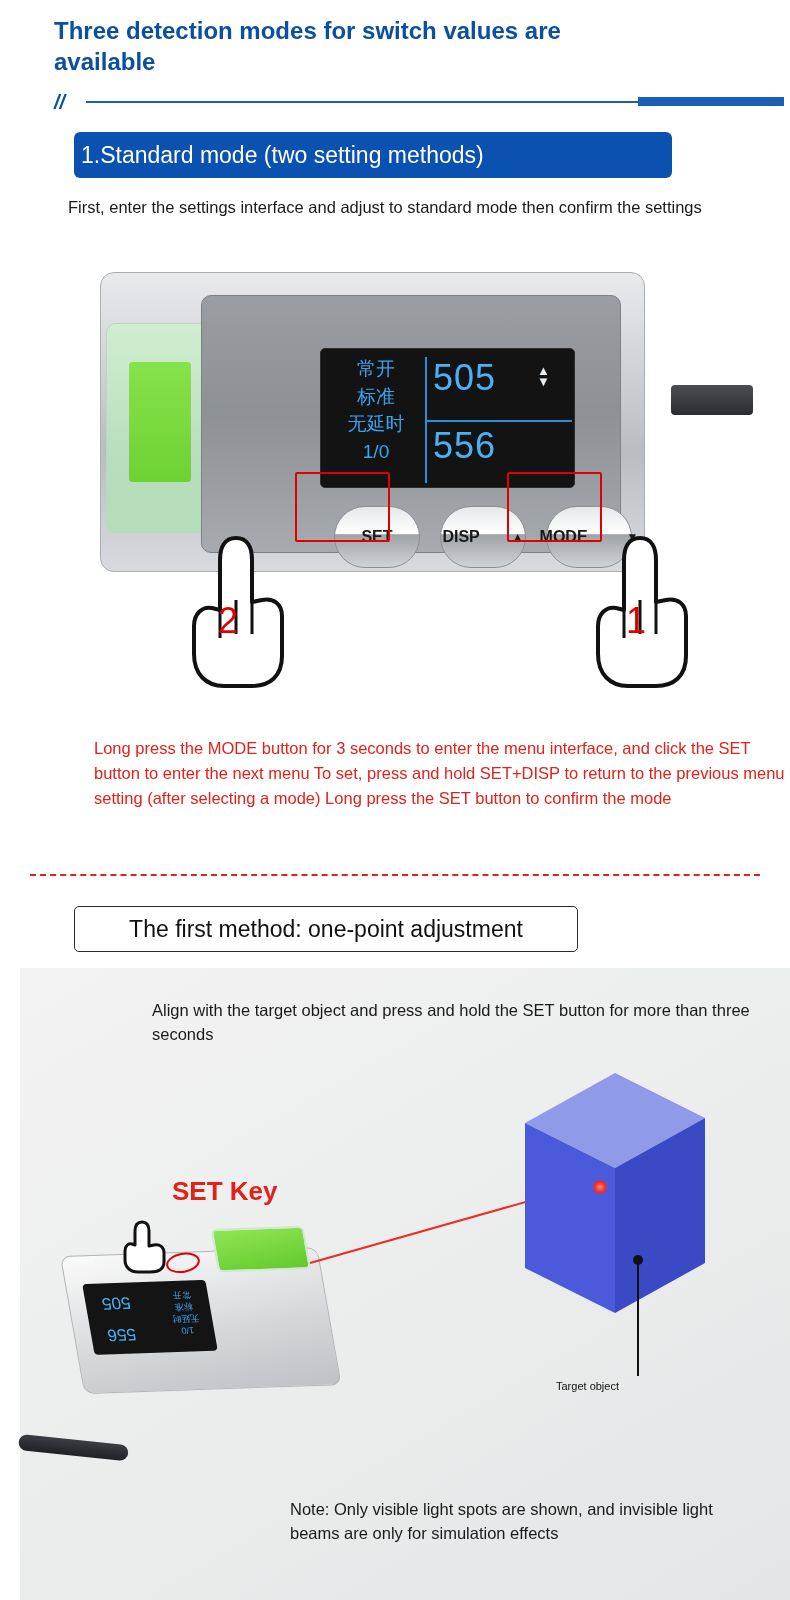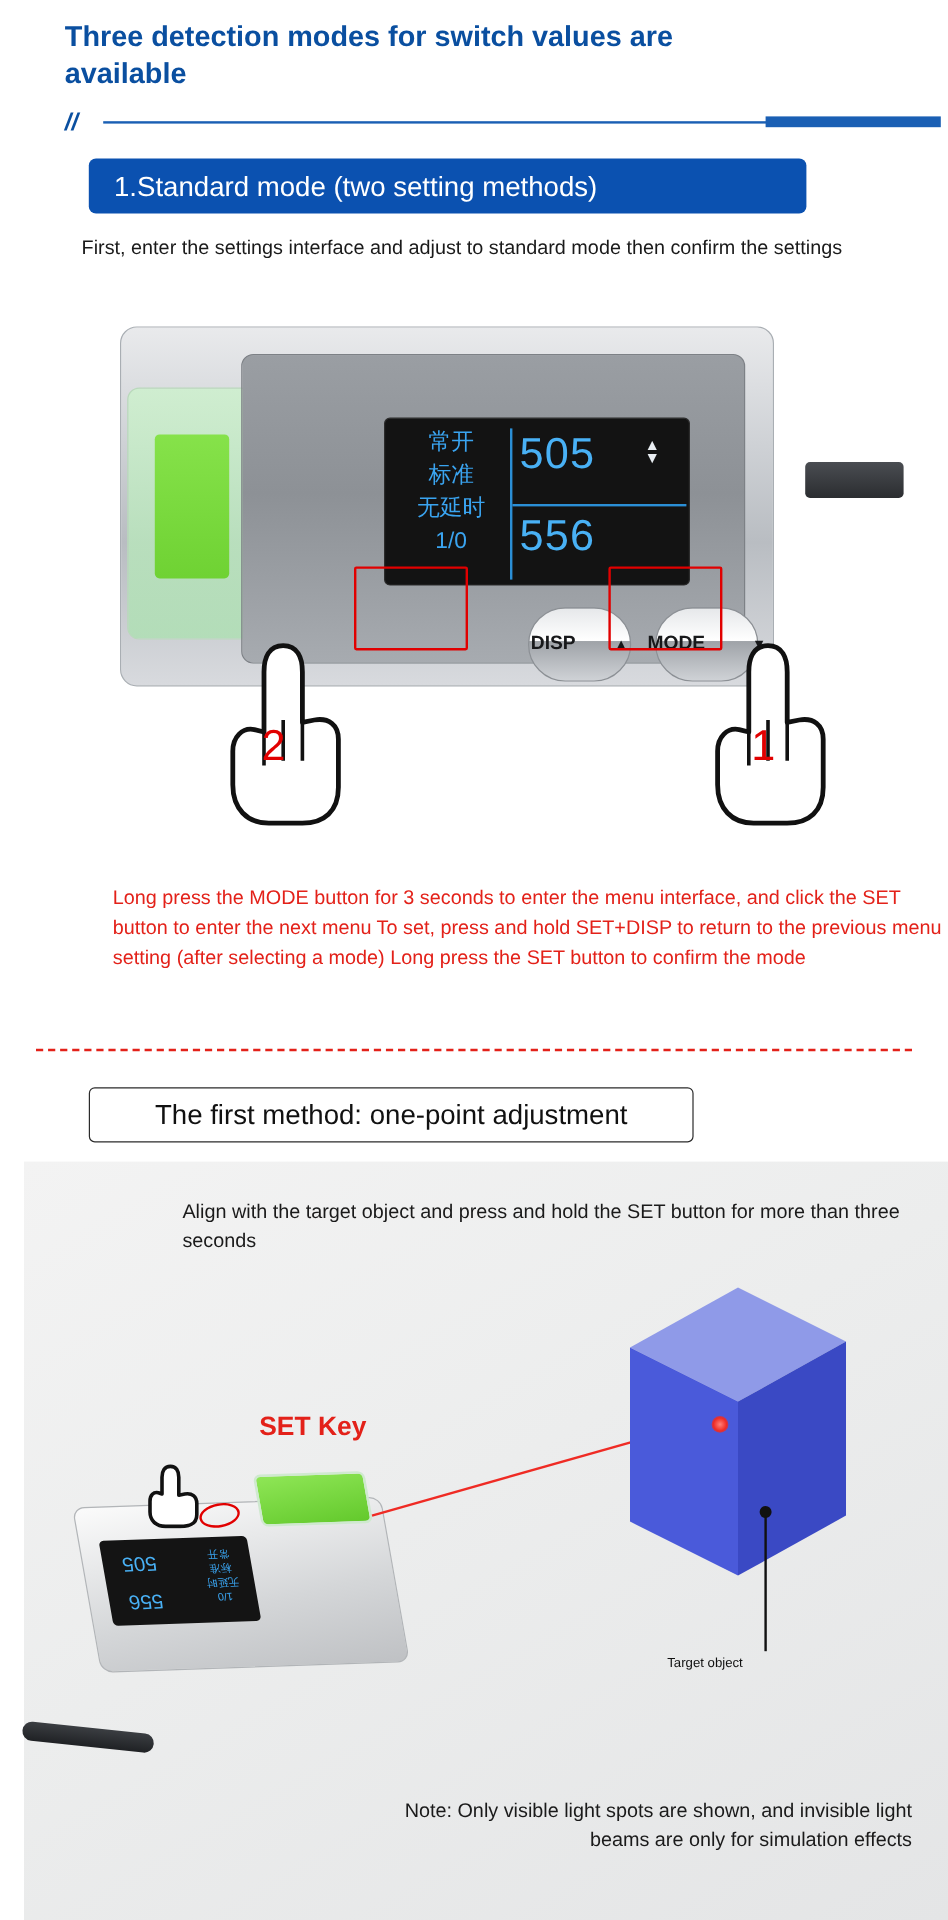--- a/index.html
+++ b/index.html
@@ -65,21 +65,21 @@
     left: 74px;
     top: 132px;
     width: 598px;
     height: 46px;
     background: #0b51b0;
     border-radius: 6px;
     color: #ffffff;
     font-size: 23px;
     display: flex;
     align-items: center;
-    padding-left: 21px;
+    padding-left: 7px;
   }
 
   .intro-text {
     position: absolute;
     left: 68px;
     top: 196px;
     width: 640px;
     font-size: 16.5px;
     color: #1a1a1a;
     line-height: 1.45;
@@ -306,24 +306,23 @@
     top: 90px;
     width: 620px;
     font-size: 16.5px;
     color: #1a1a1a;
     line-height: 1.48;
   }
   .set-key-label {
     position: absolute;
     left: 152px;
     top: 208px;
-    font-size: 22px;
+    font-size: 26px;
     color: #e32119;
     font-weight: bold;
-    margin-left: 44px;
   }
 
   
   .mini-sensor {
     position: absolute;
     left: 40px;
     top: 262px;
     width: 290px;
     height: 200px;
     transform: rotate(-10deg);
@@ -391,21 +390,20 @@
     height: 56px;
   }
   .bp-note {
     position: absolute;
     left: 290px;
     top: 1498px;
     width: 470px;
     font-size: 16.5px;
     color: #1a1a1a;
     line-height: 1.45;
-    text-align: right;
   }
 </style>
 </head>
 <body>
 
 <div class="page-title">Three detection modes for switch values are available</div>
 
 <div class="rule-row">
   <div class="slash-mark">//</div>
   <div class="rule-thin"></div>
@@ -432,20 +430,21 @@
           <div>无延时</div>
           <div>1/0</div>
         </div>
         <div class="scr-div-v"></div>
         <div class="scr-div-h"></div>
         <div class="scr-num1">505</div>
         <div class="scr-num2">556</div>
         <div class="scr-updown">▲<br>▼</div>
       </div>
 
+      <div class="btn btn-set">SET</div>
       <div class="btn btn-disp">
         <span>DISP</span>
         <span style="margin-left:4px;font-size:12px;">▲</span>
       </div>
       <div class="btn btn-mode">
         <span>MODE</span>
         <span style="margin-left:3px;font-size:12px;">▼</span>
       </div>
     </div>
 

